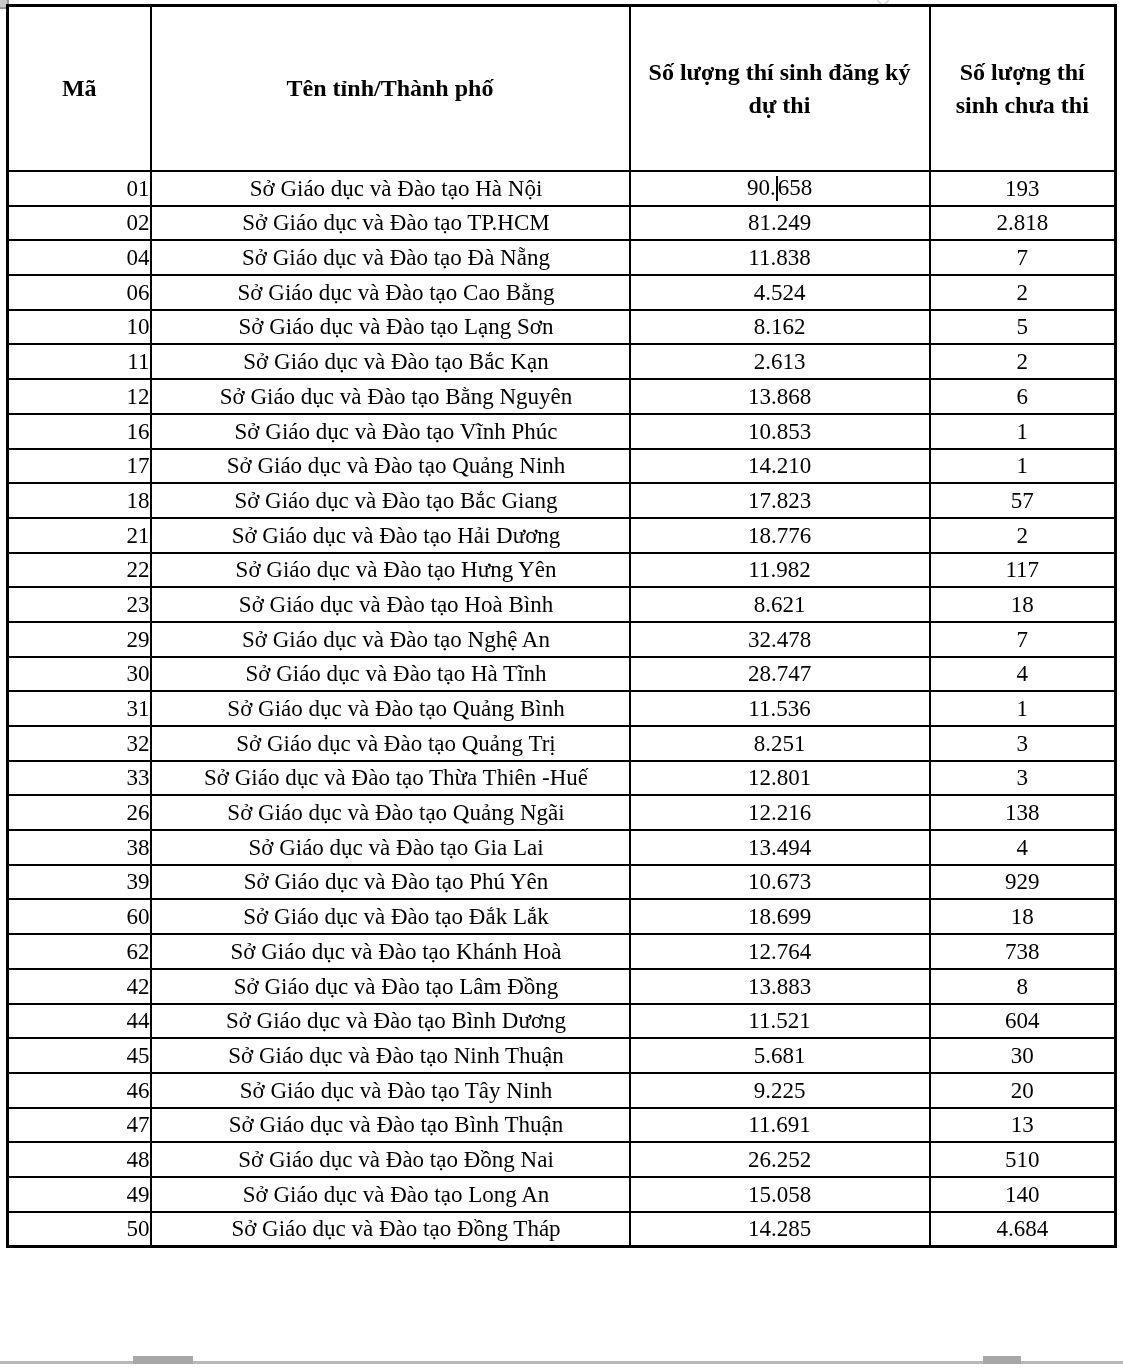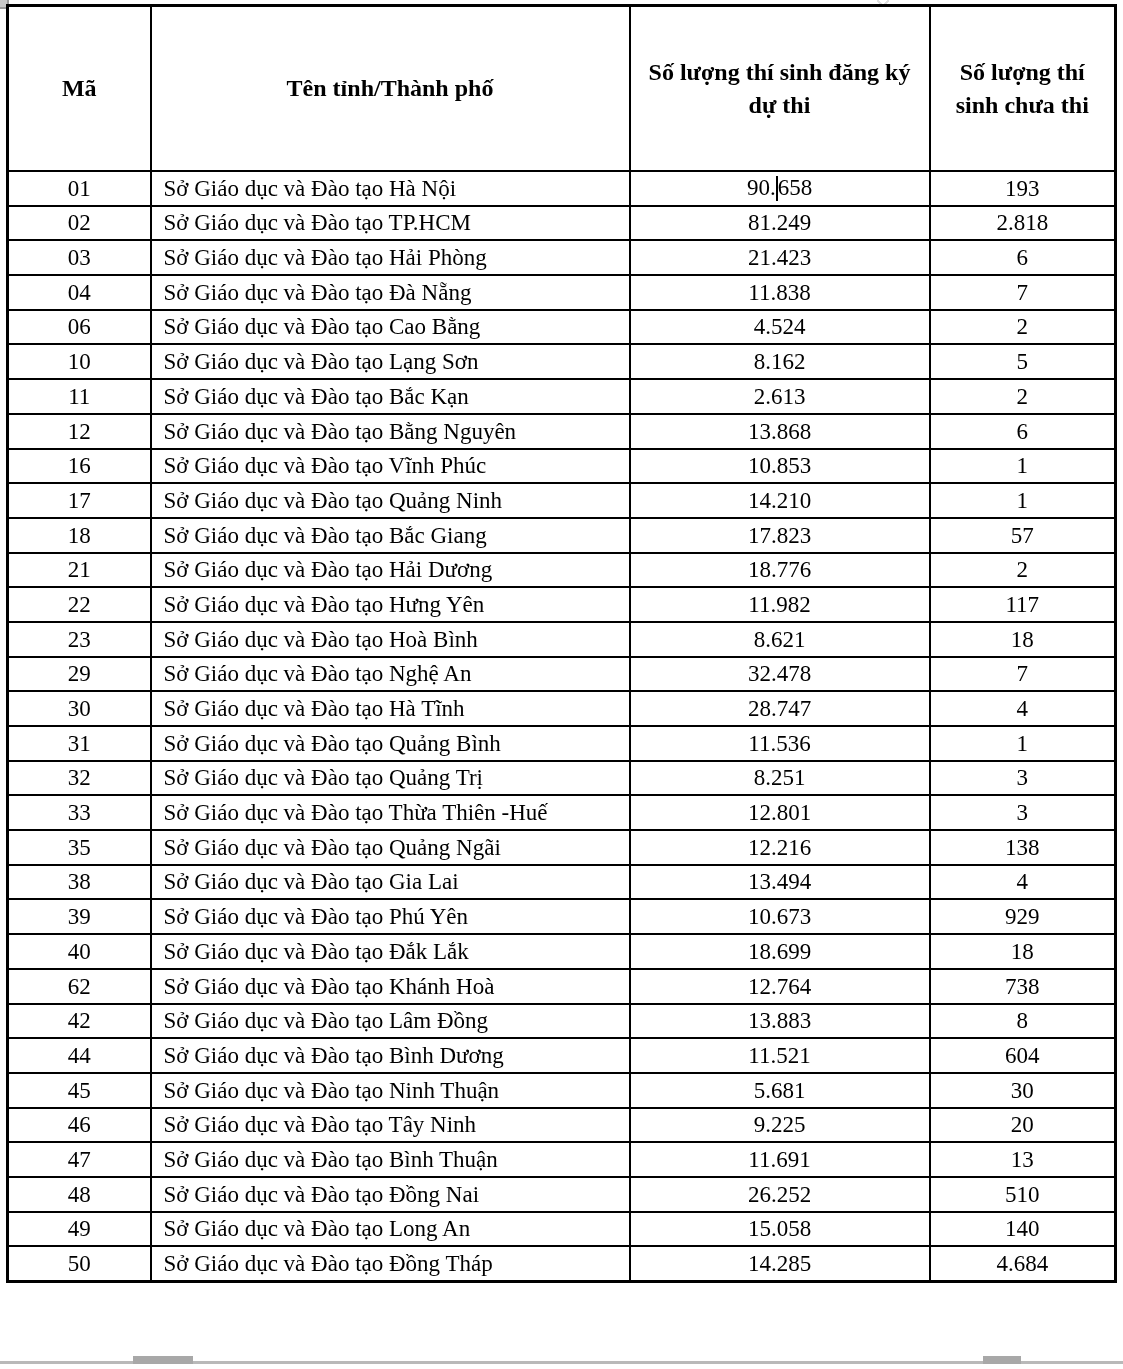--- a/index.html
+++ b/index.html
@@ -71,22 +71,22 @@
   }
   td {
     height: 32.7px;
     font-size: 23px;
     vertical-align: middle;
     padding: 0;
     line-height: 1.1;
     white-space: nowrap;
     overflow: hidden;
   }
-  td.col-code { text-align: center; }
-  td.col-name { text-align: left; padding-left: 12px; }
+  td.col-code { text-align: right; }
+  td.col-name { text-align: center; padding-left: 12px; }
   td.col-num  { text-align: center; }
   .caret {
     display: inline-block;
     width: 2px;
     height: 25px;
     background: #000000;
     vertical-align: middle;
     margin-top: -3px;
   }
   
@@ -136,26 +136,20 @@
           <td class="col-num"><span>90.</span><span class="caret"></span><span>658</span></td>
           <td class="col-num">193</td>
         </tr>
         <tr>
           <td class="col-code">02</td>
           <td class="col-name">Sở Giáo dục và Đào tạo TP.HCM</td>
           <td class="col-num">81.249</td>
           <td class="col-num">2.818</td>
         </tr>
         <tr>
-          <td class="col-code">03</td>
-          <td class="col-name">Sở Giáo dục và Đào tạo Hải Phòng</td>
-          <td class="col-num">21.423</td>
-          <td class="col-num">6</td>
-        </tr>
-        <tr>
           <td class="col-code">04</td>
           <td class="col-name">Sở Giáo dục và Đào tạo Đà Nẵng</td>
           <td class="col-num">11.838</td>
           <td class="col-num">7</td>
         </tr>
         <tr>
           <td class="col-code">06</td>
           <td class="col-name">Sở Giáo dục và Đào tạo Cao Bằng</td>
           <td class="col-num">4.524</td>
           <td class="col-num">2</td>
@@ -238,39 +232,39 @@
           <td class="col-num">8.251</td>
           <td class="col-num">3</td>
         </tr>
         <tr>
           <td class="col-code">33</td>
           <td class="col-name">Sở Giáo dục và Đào tạo Thừa Thiên -Huế</td>
           <td class="col-num">12.801</td>
           <td class="col-num">3</td>
         </tr>
         <tr>
-          <td class="col-code">35</td>
+          <td class="col-code">26</td>
           <td class="col-name">Sở Giáo dục và Đào tạo Quảng Ngãi</td>
           <td class="col-num">12.216</td>
           <td class="col-num">138</td>
         </tr>
         <tr>
           <td class="col-code">38</td>
           <td class="col-name">Sở Giáo dục và Đào tạo Gia Lai</td>
           <td class="col-num">13.494</td>
           <td class="col-num">4</td>
         </tr>
         <tr>
           <td class="col-code">39</td>
           <td class="col-name">Sở Giáo dục và Đào tạo Phú Yên</td>
           <td class="col-num">10.673</td>
           <td class="col-num">929</td>
         </tr>
         <tr>
-          <td class="col-code">40</td>
+          <td class="col-code">60</td>
           <td class="col-name">Sở Giáo dục và Đào tạo Đắk Lắk</td>
           <td class="col-num">18.699</td>
           <td class="col-num">18</td>
         </tr>
         <tr>
           <td class="col-code">62</td>
           <td class="col-name">Sở Giáo dục và Đào tạo Khánh Hoà</td>
           <td class="col-num">12.764</td>
           <td class="col-num">738</td>
         </tr>

